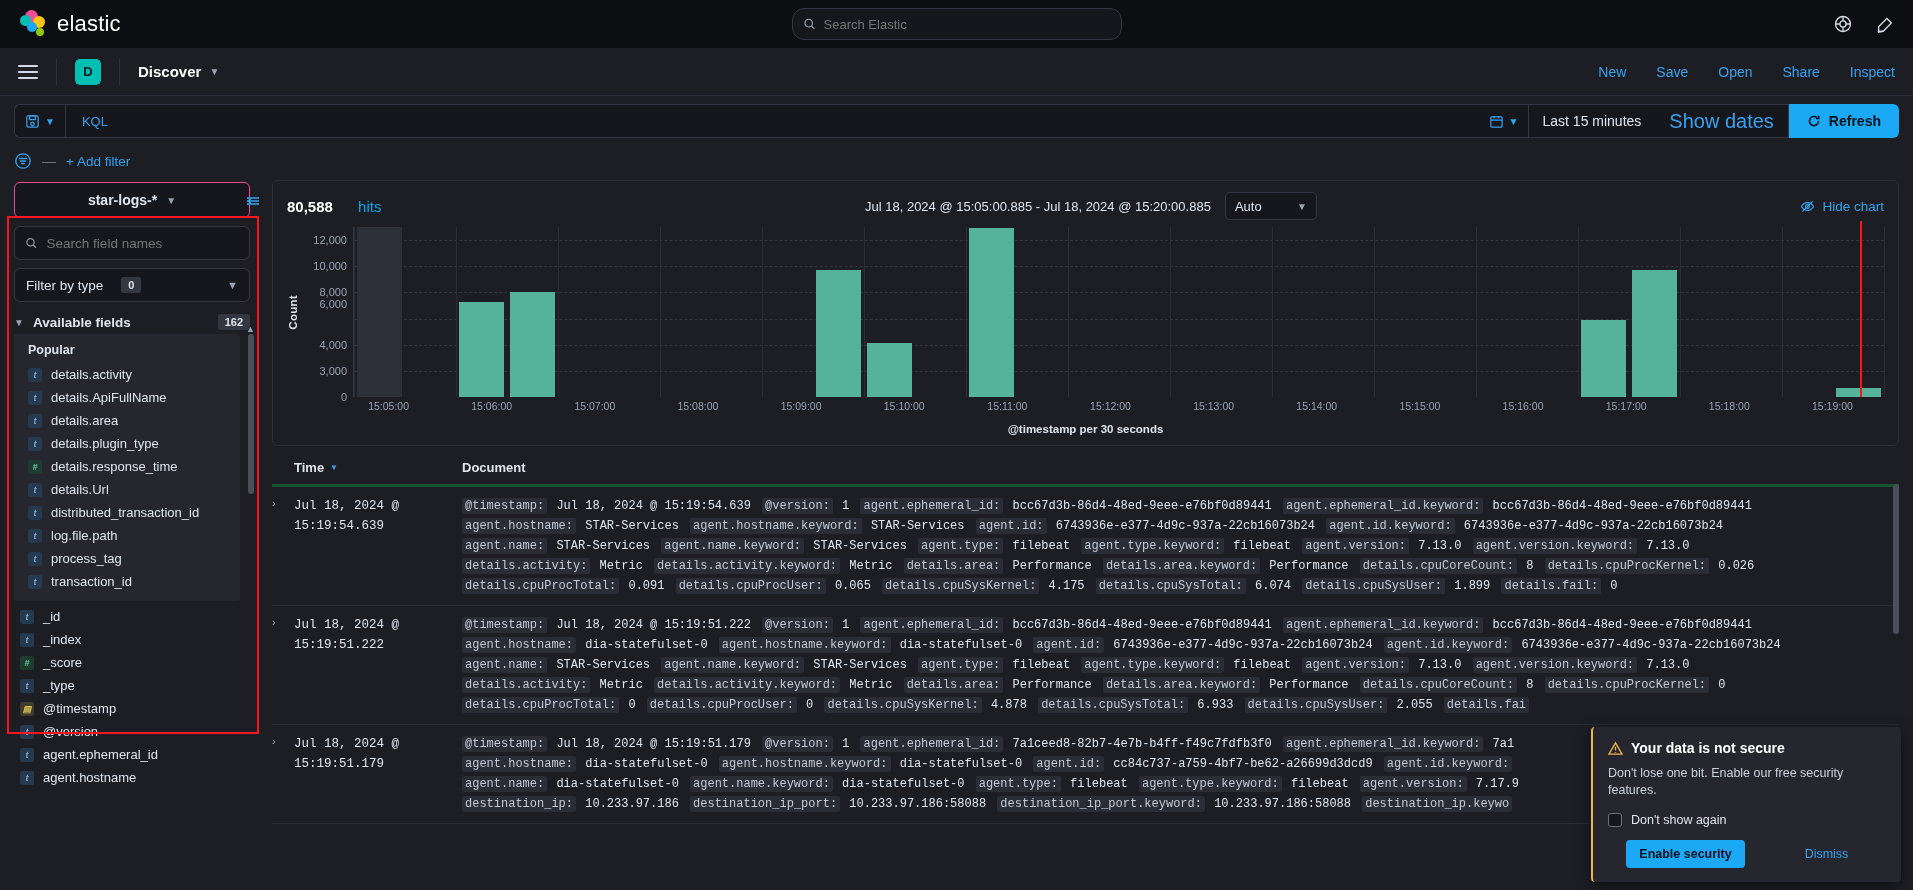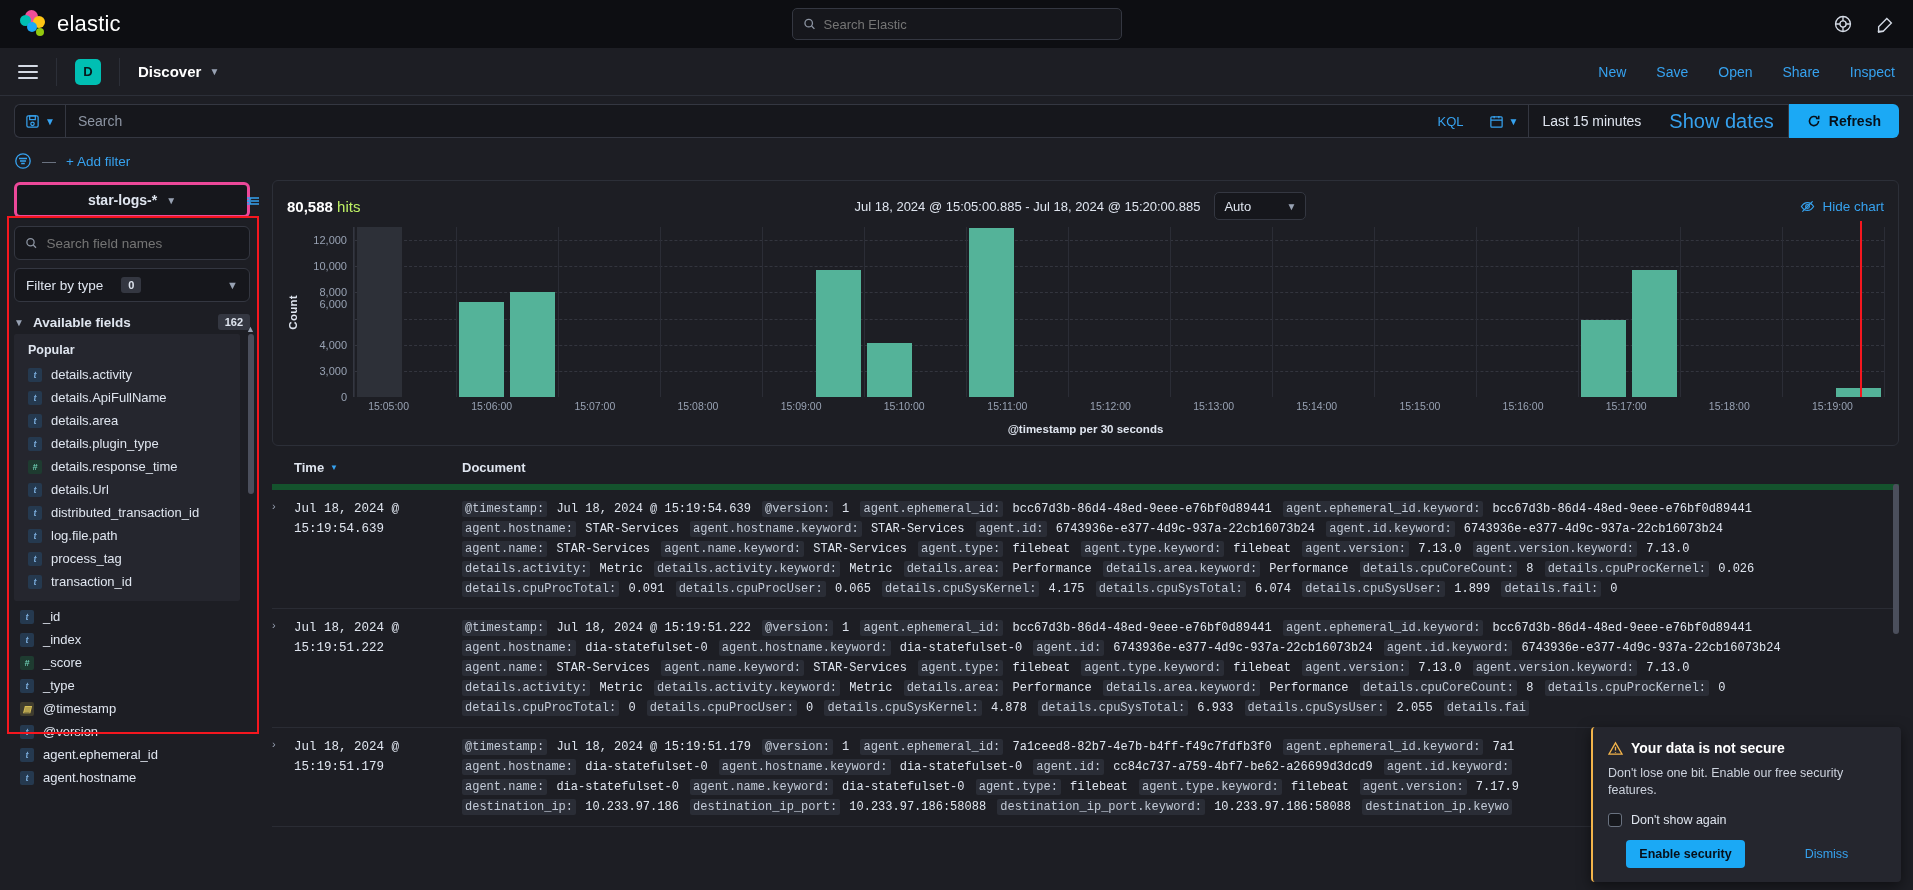--- a/index.html
+++ b/index.html
@@ -25,21 +25,21 @@
   .el-b { width: 12px; height: 12px; background: #fec514; left: 15px; top: 6px; }
   .el-c { width: 11px; height: 11px; background: #00bfb3; left: 2px;  top: 5px; }
   .el-d { width: 10px; height: 10px; background: #1ba9f5; left: 9px;  top: 12px; }
   .el-e { width: 8px;  height: 8px;  background: #93c90e; left: 18px; top: 18px; }
   .brand-text { font-size: 22px; color: #ffffff; letter-spacing: .2px; }
 
   .global-search {
     position: absolute; left: 50%; transform: translateX(-50%);
     width: 330px; height: 32px;
     background: #16171c; border: 1px solid #343741;
-    border-radius: 5px;
+    border-radius: 12px;
     display: flex; align-items: center; gap: 8px; padding: 0 10px;
   }
   .global-search input {
     background: transparent; border: 0; outline: none;
     color: #98a2b3; font-size: 13px; width: 100%;
     font-family: "Liberation Sans", sans-serif;
   }
   .gh-right { margin-left: auto; display: flex; align-items: center; gap: 22px; }
   .gh-icon { width: 20px; height: 20px; color: #d4dae5; cursor: pointer; }
 
@@ -104,21 +104,21 @@
   .dash { color:#6a7280; }
   .add-filter { color:#36a2ef; font-size:13.5px; cursor:pointer; }
 
   
   .body-row { display:flex; height: calc(890px - 48px - 48px - 50px - 30px); }
 
   
   .sidebar { width: 266px; flex: 0 0 266px; position: relative; padding: 0 12px; }
   .index-select {
     width: 236px; height: 36px; margin: 6px 0 8px 2px;
-    background:#16171c; border:3px solid #ec4899; border-radius:6px;
+    background:#16171c; border:1px solid #ec4899; border-radius:6px;
     display:flex; align-items:center; justify-content:center; gap:9px;
     font-weight:bold; font-size:14px; cursor:pointer;
   }
   .collapse-icon { position:absolute; right: 4px; top: 16px; color:#36a2ef; cursor:pointer;}
   .field-search {
     width: 236px; height: 34px; margin-left:2px;
     background:#16171c; border:1px solid #343741; border-radius:6px;
     display:flex; align-items:center; gap:9px; padding: 0 10px;
   }
   .field-search input {
@@ -176,21 +176,21 @@
 
   
   .main { flex:1; min-width:0; padding: 4px 14px 0 6px; display:flex; flex-direction:column;}
   .chart-panel {
     background:#1d1e24; border:1px solid #2c2f38; border-radius:6px;
     padding: 10px 14px 4px 14px;
   }
   .chart-top { display:flex; align-items:center; height: 30px; }
   .hits { font-size:15px; }
   .hits b { font-weight:bold; color:#fff; }
-  .hits span { color:#bef264; }
+  .hits span { color:#0ea5e9;margin-left:21px; }
   .time-range-label { margin-left:auto; font-size:13px; color:#dfe5ef; }
   .interval-select {
     margin-left: 14px; width:92px; height:28px; background:#16171c;
     border:1px solid #343741; border-radius:5px; display:flex;
     align-items:center; padding: 0 9px; font-size:13px; cursor:pointer;
   }
   .interval-select .chev2 { margin-left:auto; color:#98a2b3; font-size:10px;}
   .hide-chart {
     margin-left:auto; color:#36a2ef; font-size:13.5px; display:flex;
     align-items:center; gap:7px; cursor:pointer;
@@ -220,21 +220,21 @@
     transform: translateX(-50%); white-space:nowrap; top: 3px;
   }
   .x-axis-title {
     text-align:center; font-size:11.5px; font-weight:bold;
     color:#dfe5ef; padding: 6px 0 6px 0;
   }
 
   
   .doc-table { flex:1; margin-top: 4px; position:relative; overflow:hidden; }
   .doc-head {
-    display:flex; border-bottom:6px solid #14532d; padding: 10px 0 9px 0;
+    display:flex; border-bottom:3px solid #14532d; padding: 10px 0 9px 0;
     font-size:13px; font-weight:bold; color:#dfe5ef;
   }
   .th-time { width: 190px; padding-left: 22px; display:flex; align-items:center; gap:6px;}
   .sort-caret { color:#36a2ef; font-size:8px; }
   .th-doc { }
   .doc-row { display:flex; border-bottom:1px solid #2a2c34; padding: 9px 0 9px 0; }
   .expand-caret { width: 22px; color:#98a2b3; font-size:11px; padding-top:1px; cursor:pointer; }
   .row-time {
     width: 168px; font-size:12.5px; color:#dfe5ef;
     font-family:"Liberation Mono", monospace; line-height:20px;
@@ -327,21 +327,20 @@
 <div class="query-bar">
   <div class="qb-input-wrap">
     <div class="qb-saved">
       <svg width="15" height="15" viewBox="0 0 16 16" fill="none" stroke="#36a2ef" stroke-width="1.3">
         <rect x="2" y="2" width="12" height="12" rx="1.5"></rect>
           <rect x="5" y="2" width="6" height="4"></rect>
         <circle cx="8" cy="10.5" r="1.8"></circle>
       </svg>
       <span style="font-size:10px">▼</span>
     </div>
-    <div class="qb-q">Search</div>
     <div class="qb-kql">KQL</div>
   </div>
   <div class="qb-date">
     <div class="qb-cal">
       <svg width="15" height="15" viewBox="0 0 16 16" fill="none" stroke="#36a2ef" stroke-width="1.3">
         <rect x="2" y="3" width="12" height="11" rx="1"></rect>
           <path d="M2 6.5h12M5.5 2v2.4M10.5 2v2.4"></path>
       </svg>
       <span style="font-size:10px">▼</span>
     </div>

